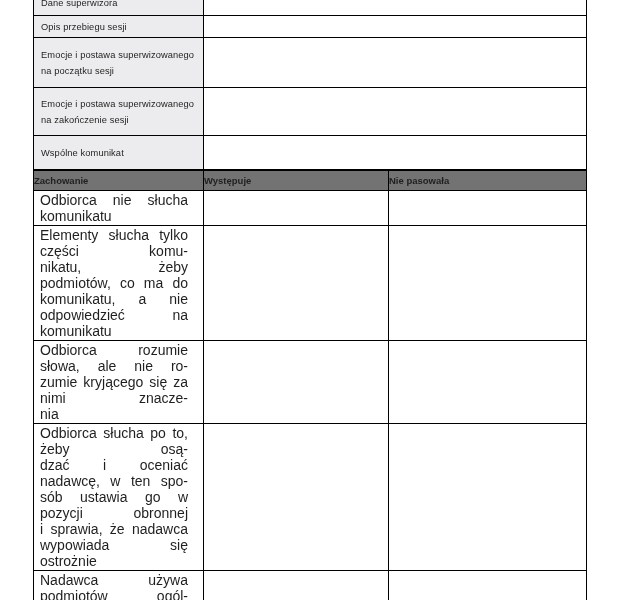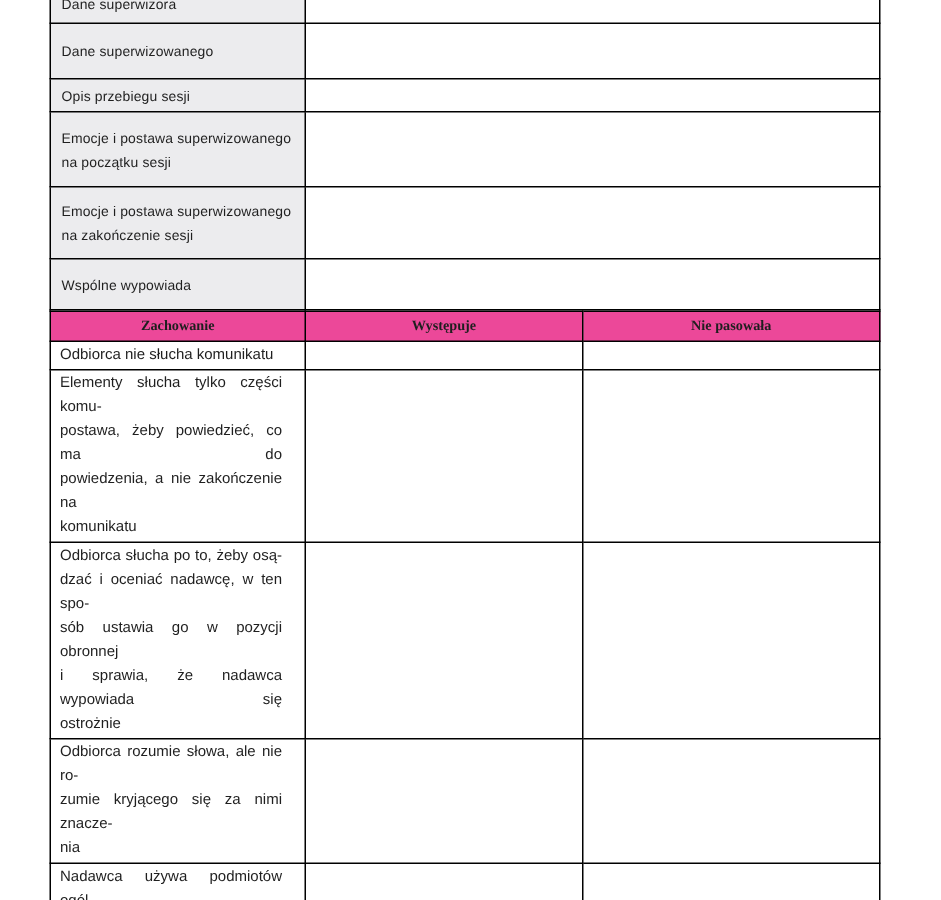--- a/index.html
+++ b/index.html
@@ -43,32 +43,31 @@
   .section-title {
     margin: 20px 0 7px 0;
     font-size: 10px;
     line-height: 13px;
     font-weight: bold;
     letter-spacing: 0.1px;
   }
 
   
   .hdr {
-    background: #ec4899;
+    background: #737373;
     font-size: 9.5px;
     font-weight: bold;
-    text-align: center;
+    text-align: left;
     vertical-align: middle;
     padding: 2px 0;
-    font-family: Liberation Serif, serif;
   }
   .bcell {
     vertical-align: top;
     padding: 1px 15px 1px 6px;
-    font-size: 10px;
+    font-size: 14px;
     line-height: 16px;
   }
   .jline {
     text-align: justify;
     text-align-last: justify;
   }
   .jline.jlast { text-align-last: left; }
   .empty-cell { background: #ffffff; }
 </style>
 </head>
@@ -79,40 +78,36 @@
   <table id="form-table">
     <colgroup>
         <col style="width:170px">
         <col style="width:383px">
       </colgroup>
     <tbody>
       <tr style="height:34px">
         <td class="label-cell clip-top">Dane superwizora</td>
         <td class="value-cell"></td>
       </tr>
-      <tr style="height:37px">
-        <td class="label-cell">Dane superwizowanego</td>
-        <td class="value-cell"></td>
-      </tr>
       <tr style="height:22px">
         <td class="label-cell">Opis przebiegu sesji</td>
         <td class="value-cell"></td>
       </tr>
       <tr style="height:50px">
         <td class="label-cell">Emocje i postawa superwizowanego
 na początku sesji</td>
         <td class="value-cell"></td>
       </tr>
       <tr style="height:48px">
         <td class="label-cell">Emocje i postawa superwizowanego
 na zakończenie sesji</td>
         <td class="value-cell"></td>
       </tr>
       <tr style="height:34px">
-        <td class="label-cell">Wspólne wypowiada</td>
+        <td class="label-cell">Wspólne komunikat</td>
         <td class="value-cell"></td>
       </tr>
     </tbody>
   </table>
 
 
   <table id="behavior-table">
     <colgroup>
         <col style="width:170px">
         <col style="width:185px">
@@ -129,46 +124,46 @@
         <td class="bcell">
           <div class="jline jlast">Odbiorca nie słucha komunikatu</div>
         </td>
         <td class="empty-cell"></td>
         <td class="empty-cell"></td>
       </tr>
 
       <tr style="height:66px">
         <td class="bcell">
           <div class="jline">Elementy słucha tylko części komu-</div>
-          <div class="jline">postawa, żeby powiedzieć, co ma do</div>
-          <div class="jline">powiedzenia, a nie zakończenie na</div>
+          <div class="jline">nikatu, żeby podmiotów, co ma do</div>
+          <div class="jline">komunikatu, a nie odpowiedzieć na</div>
           <div class="jline jlast">komunikatu</div>
         </td>
         <td class="empty-cell"></td>
         <td class="empty-cell"></td>
       </tr>
 
+
+      <tr style="height:53px">
+        <td class="bcell">
+          <div class="jline">Odbiorca rozumie słowa, ale nie ro-</div>
+          <div class="jline">zumie kryjącego się za nimi znacze-</div>
+          <div class="jline jlast">nia</div>
+        </td>
+        <td class="empty-cell"></td>
+        <td class="empty-cell"></td>
+      </tr>
 
       <tr style="height:83px">
         <td class="bcell">
           <div class="jline">Odbiorca słucha po to, żeby osą-</div>
           <div class="jline">dzać i oceniać nadawcę, w ten spo-</div>
           <div class="jline">sób ustawia go w pozycji obronnej</div>
           <div class="jline">i sprawia, że nadawca wypowiada się</div>
           <div class="jline jlast">ostrożnie</div>
-        </td>
-        <td class="empty-cell"></td>
-        <td class="empty-cell"></td>
-      </tr>
-
-      <tr style="height:53px">
-        <td class="bcell">
-          <div class="jline">Odbiorca rozumie słowa, ale nie ro-</div>
-          <div class="jline">zumie kryjącego się za nimi znacze-</div>
-          <div class="jline jlast">nia</div>
         </td>
         <td class="empty-cell"></td>
         <td class="empty-cell"></td>
       </tr>
 
       <tr style="height:40px">
         <td class="bcell">
           <div class="jline">Nadawca używa podmiotów ogól-</div>
         </td>
         <td class="empty-cell"></td>

